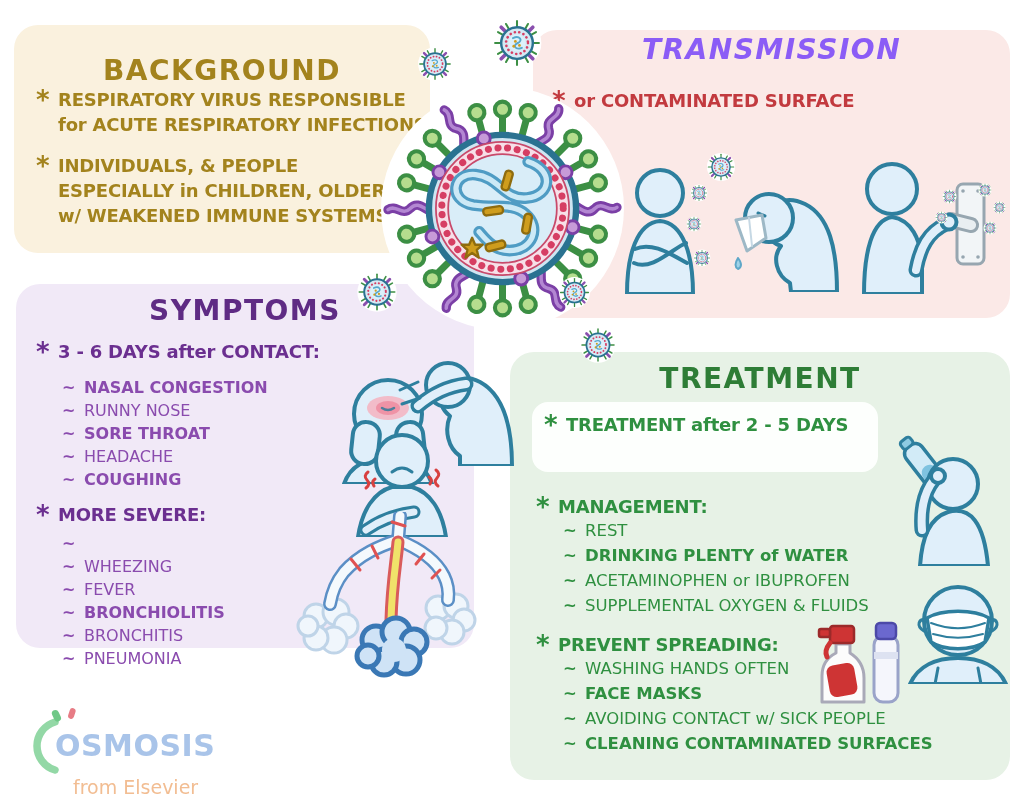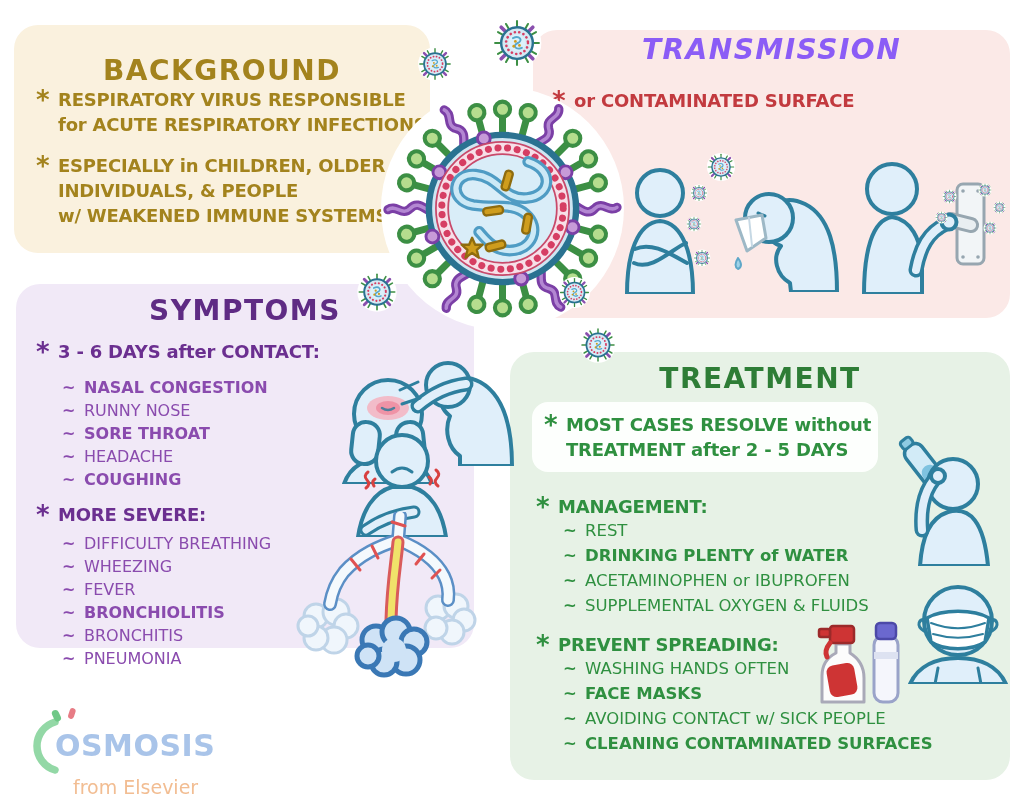--- a/index.html
+++ b/index.html
@@ -84,22 +84,22 @@
     <div class="bullet gold" style="left:22px;top:62px;">
       <span class="star">*</span>
       <div class="blines">
         <div>RESPIRATORY VIRUS RESPONSIBLE</div>
         <div>for ACUTE RESPIRATORY INFECTIONS</div>
       </div>
     </div>
     <div class="bullet gold" style="left:22px;top:128px;">
       <span class="star">*</span>
       <div class="blines">
+        <div>INDIVIDUALS, &amp; PEOPLE</div>
         <div>ESPECIALLY in CHILDREN, OLDER</div>
-        <div>INDIVIDUALS, &amp; PEOPLE</div>
         <div>w/ WEAKENED IMMUNE SYSTEMS</div>
       </div>
     </div>
   </div>
 
   <div id="tr-panel" class="panel">
     <div class="panel-title">TRANSMISSION</div>
     <div class="bullet red" style="left:19px;top:58px;">
       <span class="star">*</span>
       <div class="blines">
@@ -136,21 +136,20 @@
           <span>COUGHING</span>
         </div>
     </div>
     <div class="bullet purp" style="left:20px;top:218px;">
       <span class="star">*</span>
       <div class="blines">MORE SEVERE:</div>
     </div>
     <div class="sublist purpl" style="left:46px;top:248px;">
       <div class="subrow">
           <span class="tilde">~</span>
-          <span>DIFFICULTY BREATHING</span>
         </div>
       <div class="subrow">
           <span class="tilde">~</span>
           <span>WHEEZING</span>
         </div>
       <div class="subrow">
           <span class="tilde">~</span>
           <span>FEVER</span>
         </div>
       <div class="subrow em">
@@ -167,21 +166,20 @@
         </div>
     </div>
   </div>
 
   <div id="tx-panel" class="panel">
     <div class="panel-title">TREATMENT</div>
     <div class="hl-box">
       <div class="bullet grn">
         <span class="star">*</span>
         <div class="blines">
-          <div>MOST CASES RESOLVE without</div>
           <div>TREATMENT after 2 - 5 DAYS</div>
         </div>
       </div>
     </div>
     <div class="bullet grn" style="left:26px;top:142px;">
       <span class="star">*</span>
       <div class="blines">MANAGEMENT:</div>
     </div>
     <div class="sublist grn" style="left:53px;top:166px;">
       <div class="subrow tx-row">

